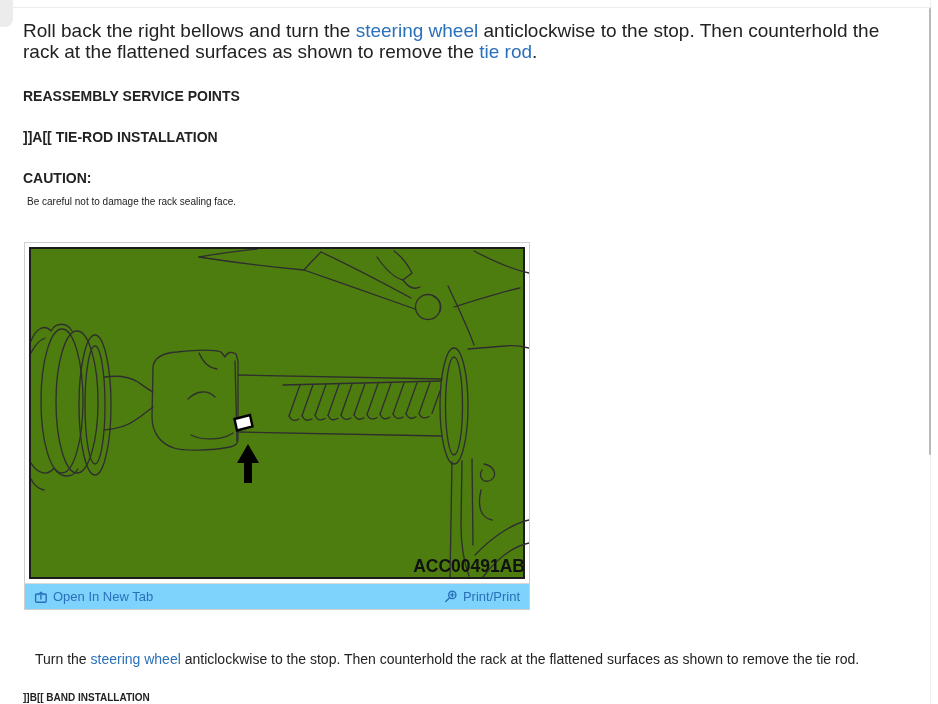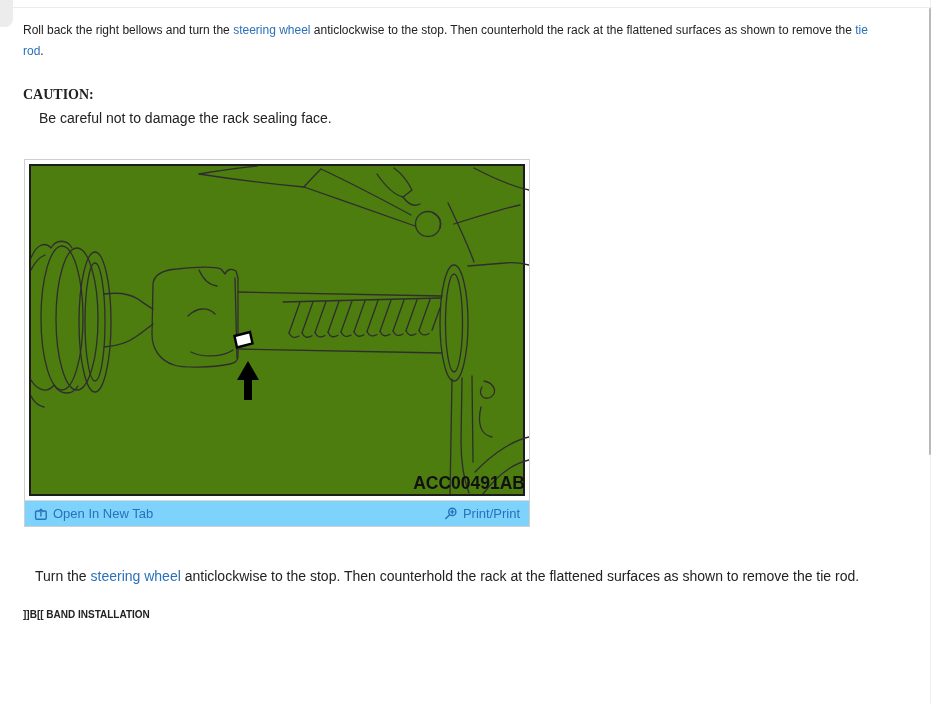--- a/index.html
+++ b/index.html
@@ -5,49 +5,51 @@
   html,body{margin:0;padding:0;}
   body{
     width:938px;height:704px;overflow:hidden;background:#ffffff;
     font-family:"Liberation Sans",sans-serif;color:#222222;position:relative;
   }
   .corner-notch{position:absolute;top:0;left:0;width:13px;height:27px;background:#ececec;border-bottom-right-radius:8px;}
   .top-rule{position:absolute;top:7px;left:13px;right:6px;height:1px;background:#ececec;}
   .scroll-track{position:absolute;top:0;left:930px;width:1px;height:704px;background:#efefef;}
   .scroll-thumb{position:absolute;top:8px;left:929px;width:2px;height:447px;background:#b9b9b9;border-radius:2px;}
   main{padding:20px 0 0 23px;}
-  p.body{margin:0;font-size:12px;line-height:21px;max-width:860px;}
+  p.body{margin:0;font-size:19px;line-height:21px;max-width:860px;}
   .link{color:#2a70ba;text-decoration:none;cursor:pointer;}
   h2.sec,h3.sub,h4.caution{font-size:14px;line-height:16px;font-weight:bold;color:#222;}
   h2.sec{margin:26px 0 0;}
   h3.sub{margin:25px 0 0;}
   h3.sub-b{margin:20px 0 0;font-size:10px;line-height:16px;font-weight:bold;}
-  h4.caution{margin:25px 0 0;font-family:Liberation Serif, serif;}
-  p.caution-text{margin:5px 16px 0;font-size:14px;line-height:21px;}
+  h4.caution{margin:25px 0 0;}
+  p.caution-text{margin:5px 4px 0;font-size:10px;line-height:21px;}
   p.closing{margin:39px 12px 0;font-size:14px;line-height:21px;max-width:880px;}
   figure.figbox{margin:30px 0 0 1px;width:506px;box-sizing:border-box;border:1px solid #cfcfcf;padding:0;background:#fff;}
   .fig-img{margin:4px;border:2px solid #1c1c1c;height:328px;background:#4d7c0f;}
   .fig-img svg{display:block;}
   .fig-bar{height:25px;border-top:1px solid #d9d9d9;background:#7dd3fc;display:flex;align-items:center;justify-content:space-between;padding:0 9px;font-size:13px;}
   .fig-bar a{display:flex;align-items:center;gap:5px;color:#2a70ba;text-decoration:none;cursor:pointer;}
   .icon14{width:14px;height:14px;flex:0 0 auto;}
 </style>
 </head>
 <body>
 
 <div class="corner-notch"></div>
 <div class="top-rule"></div>
 <div class="scroll-track"></div>
 <div class="scroll-thumb"></div>
 
 <main>
 
   <p class="body"><span>Roll back the right bellows and turn the </span><a class="link">steering wheel</a><span> anticlockwise to the stop. Then counterhold the rack at the flattened surfaces as shown to remove the </span><a class="link">tie rod</a><span>.</span></p>
 
+  <h2 class="sec">REASSEMBLY SERVICE POINTS</h2>
 
+  <h3 class="sub">]]A[[ TIE-ROD INSTALLATION</h3>
 
   <h4 class="caution">CAUTION:</h4>
   <p class="caution-text">Be careful not to damage the rack sealing face.</p>
 
   <figure class="figbox">
     <div class="fig-img">
       <svg width="498" height="328" viewBox="0 0 498 328">
         <g fill="none" stroke="#2e2e2e" stroke-width="1.3" stroke-linecap="round" stroke-linejoin="round">
 
           <path d="M0,92 C5,79 14,75 20,82 C25,73 36,73 41,82"></path>

